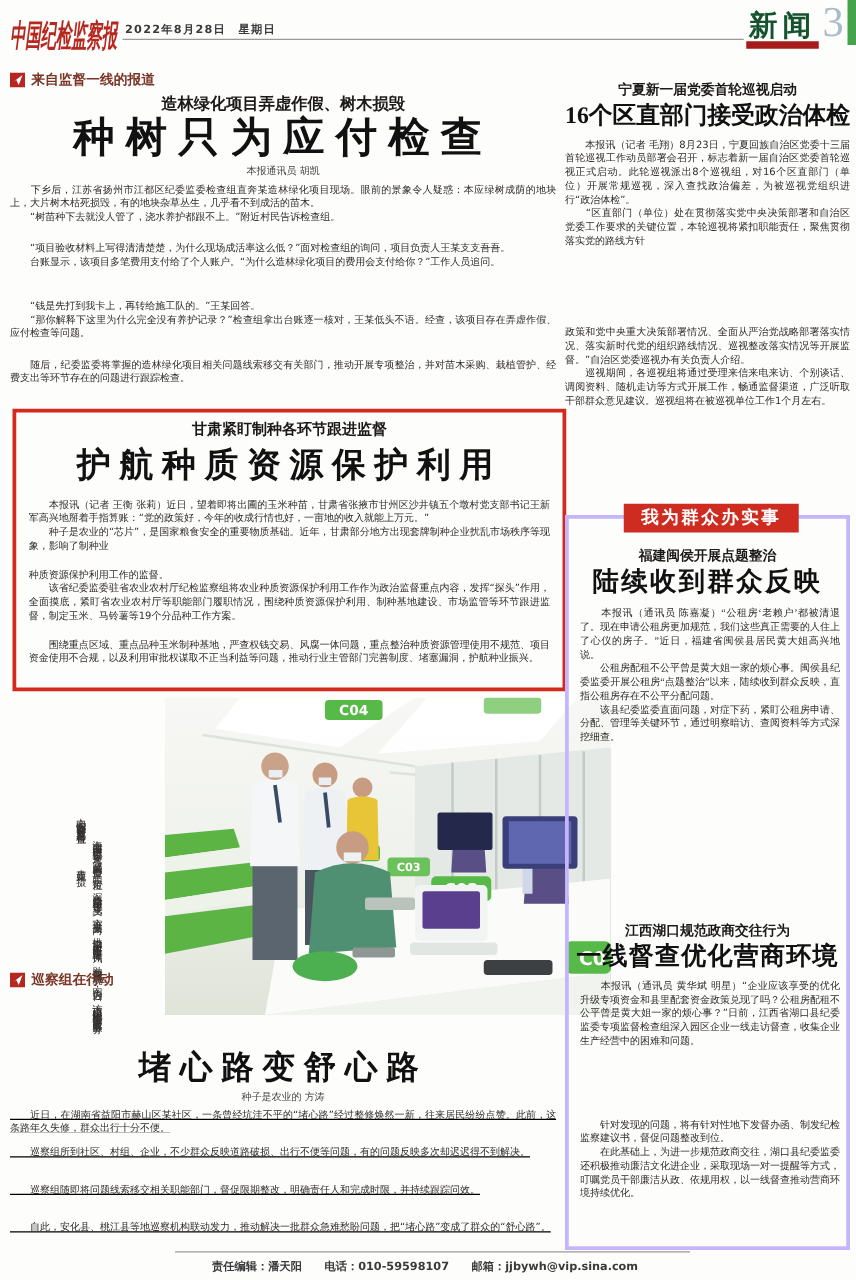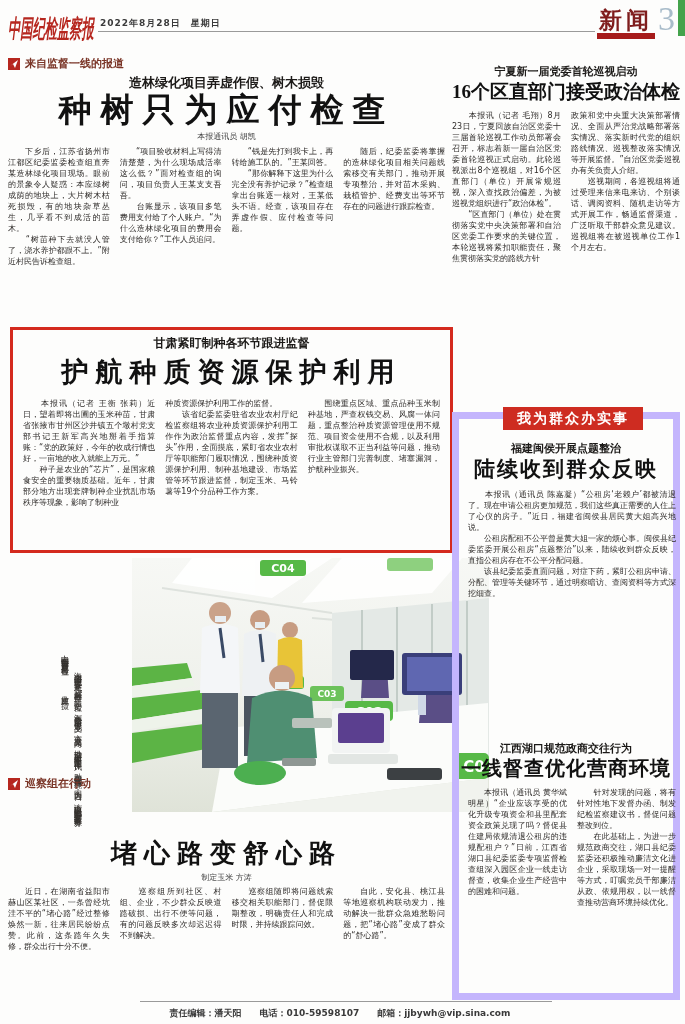--- a/index.html
+++ b/index.html
@@ -4,39 +4,39 @@
 <style>
   * { margin:0; padding:0; box-sizing:border-box; }
   body { background:#888; font-family:"DejaVu Sans", sans-serif; }
   .page { position:relative; width:685px; height:1024px; background:#fdfdfc; margin:0 auto; overflow:hidden; }
   .serif { font-family:"Liberation Serif", serif; }
   .abs { position:absolute; }
   .bodytxt { font-size:8px; line-height:11px; text-align:justify; color:#2e2b29; white-space:pre-line; overflow:hidden; }
   .kicker { font-family:"Liberation Serif", serif; font-weight:bold; color:#1c1a18; text-align:center; }
   .headline { font-family:"Liberation Serif", serif; font-weight:bold; color:#111; text-align:center; }
   .byline { font-size:8px; color:#444; text-align:center; }
-  .colrow { display:flex; gap:10px; }
+  .colrow { display:flex; gap:10px;flex-direction:column; }
   .colrow > div { flex:1 1 0; height:100%; }
   .secmark { display:flex; align-items:center; gap:5px; font-size:11px; font-weight:bold; color:#7a3527; font-family:"Liberation Serif", serif;text-align:center; }
   .redbox { border:3px solid #d42a1e; }
   .banner { background:#ce2c21; color:#fff; font-weight:bold; font-family:"Liberation Serif", serif; font-size:14px; text-align:center; line-height:23px; letter-spacing:2px; }
   .vcap { writing-mode:vertical-rl; font-size:8px; line-height:13px; color:#33302d; text-align:justify; letter-spacing:1px; }
   .rule { background:#9a9a9a; height:1px; }
 </style>
 </head>
 <body>
 
 <div class="page">
 
   <div class="abs" style="left:8px;top:12px;width:88px;height:26px;">
     <span class="serif" style="display:inline-block;font-weight:bold;font-style:italic;color:#b6271f;font-size:17px;white-space:nowrap;transform:scale(0.72,1.45);transform-origin:left top;">中国纪检监察报</span>
   </div>
   <div class="abs" style="left:100px;top:17px;font-size:9px;font-weight:bold;color:#3a3a3a;letter-spacing:1px;">2022年8月28日　星期日</div>
   <div class="abs rule" style="left:98px;top:31px;width:497px;"></div>
-  <div class="abs serif" style="left:599px;top:5px;font-size:23px;font-weight:bold;color:#7f1d1d;letter-spacing:4px;">新闻</div>
+  <div class="abs serif" style="left:599px;top:5px;font-size:23px;font-weight:bold;color:#14532d;letter-spacing:4px;">新闻</div>
   <div class="abs" style="left:597px;top:33px;width:58px;height:6px;background:#a61b1b;"></div>
   <div class="abs serif" style="left:658px;top:0px;font-size:34px;color:#a9bcca;">3</div>
   <div class="abs" style="left:678px;top:0px;width:7px;height:36px;background:#44a34c;"></div>
 
   <div class="abs secmark" style="left:8px;top:56px;">
     <svg width="12" height="12">
       <rect width="12" height="12" fill="#b6271f"></rect>
         <polygon points="2,8 10,2 7,10 5,6" fill="#fff"></polygon>
     </svg>
     <span>来自监督一线的报道</span>
@@ -180,52 +180,52 @@
   <div class="abs vcap" style="left:12px;top:648px;width:72px;height:166px;">　　海南省海口市纪委监委立足“监督的再监督”职责定位，深入整治窗口单位形式主义、官僚主义倾向，推动窗口单位不断改进工作作风，助力优化营商环境。图为近日，该市琼山区纪检监察干部在区政务服务中心综合服务窗口开展监督检查。　　吉曼妮 摄</div>
 
   <div class="abs secmark" style="left:8px;top:776px;">
     <svg width="12" height="12">
       <rect width="12" height="12" fill="#b6271f"></rect>
         <polygon points="2,8 10,2 7,10 5,6" fill="#fff"></polygon>
     </svg>
     <span>巡察组在行动</span>
   </div>
   <div class="abs headline" style="left:8px;top:836px;width:437px;font-size:26px;letter-spacing:7px;">堵心路变舒心路</div>
-  <div class="abs byline" style="left:8px;top:872px;width:437px;">制定玉米 方涛</div>
-  <div class="abs colrow" style="left:8px;top:886px;width:437px;height:110px;">
+  <div class="abs byline" style="left:8px;top:872px;width:437px;">种子是农业的 方涛</div>
+  <div class="abs colrow" style="left:8px;top:886px;width:437px;height:110px;text-decoration:underline;">
     <div class="bodytxt">　　近日，在湖南省益阳市赫山区某社区，一条曾经坑洼不平的“堵心路”经过整修焕然一新，往来居民纷纷点赞。此前，这条路年久失修，群众出行十分不便。</div>
     <div class="bodytxt">　　巡察组所到社区、村组、企业，不少群众反映道路破损、出行不便等问题，有的问题反映多次却迟迟得不到解决。</div>
     <div class="bodytxt">　　巡察组随即将问题线索移交相关职能部门，督促限期整改，明确责任人和完成时限，并持续跟踪问效。</div>
     <div class="bodytxt">　　自此，安化县、桃江县等地巡察机构联动发力，推动解决一批群众急难愁盼问题，把“堵心路”变成了群众的“舒心路”。</div>
   </div>
 
   <div class="abs kicker" style="left:452px;top:64px;width:228px;font-size:11px;">宁夏新一届党委首轮巡视启动</div>
   <div class="abs headline" style="left:450px;top:79px;width:232px;font-size:19px;letter-spacing:0px;">16个区直部门接受政治体检</div>
   <div class="abs colrow" style="left:452px;top:110px;width:228px;height:290px;">
     <div class="bodytxt">　　本报讯（记者 毛翔）8月23日，宁夏回族自治区党委十三届首轮巡视工作动员部署会召开，标志着新一届自治区党委首轮巡视正式启动。此轮巡视派出8个巡视组，对16个区直部门（单位）开展常规巡视，深入查找政治偏差，为被巡视党组织进行“政治体检”。
 　　“区直部门（单位）处在贯彻落实党中央决策部署和自治区党委工作要求的关键位置，本轮巡视将紧扣职能责任，聚焦贯彻落实党的路线方针</div>
     <div class="bodytxt">政策和党中央重大决策部署情况、全面从严治党战略部署落实情况、落实新时代党的组织路线情况、巡视整改落实情况等开展监督。”自治区党委巡视办有关负责人介绍。
 　　巡视期间，各巡视组将通过受理来信来电来访、个别谈话、调阅资料、随机走访等方式开展工作，畅通监督渠道，广泛听取干部群众意见建议。巡视组将在被巡视单位工作1个月左右。</div>
   </div>
 
-  <div class="abs" style="left:452px;top:412px;width:228px;height:588px;border:7px solid #c4b5fd;">
+  <div class="abs" style="left:452px;top:412px;width:228px;height:588px;border:3px solid #c4b5fd;">
     <div class="banner abs" style="left:44px;top:-12px;width:140px;height:23px;">我为群众办实事</div>
 
     <div class="kicker abs" style="left:0;top:22px;width:100%;font-size:11px;">福建闽侯开展点题整治</div>
     <div class="headline abs" style="left:0;top:36px;width:100%;font-size:21px;letter-spacing:2px;">陆续收到群众反映</div>
-    <div class="colrow abs" style="left:9px;top:70px;width:208px;height:246px;">
+    <div class="colrow abs" style="left:9px;top:70px;width:208px;height:246px;font-family:Liberation Serif, serif;">
       <div class="bodytxt">　　本报讯（通讯员 陈嘉凝）“公租房‘老赖户’都被清退了。现在申请公租房更加规范，我们这些真正需要的人住上了心仪的房子。”近日，福建省闽侯县居民黄大姐高兴地说。
 　　公租房配租不公平曾是黄大姐一家的烦心事。闽侯县纪委监委开展公租房“点题整治”以来，陆续收到群众反映，直指公租房存在不公平分配问题。
 　　该县纪委监委直面问题，对症下药，紧盯公租房申请、分配、管理等关键环节，通过明察暗访、查阅资料等方式深挖细查。</div>
     </div>
 
     <div class="kicker abs" style="left:0;top:322px;width:100%;font-size:11px;">江西湖口规范政商交往行为</div>
     <div class="headline abs" style="left:0;top:336px;width:100%;font-size:20px;letter-spacing:1px;">一线督查优化营商环境</div>
     <div class="colrow abs" style="left:9px;top:368px;width:208px;height:212px;">
-      <div class="bodytxt">　　本报讯（通讯员 黄华斌 明星）“企业应该享受的优化升级专项资金和县里配套资金政策兑现了吗？督促县住建局依规清退公租房的违规配租户？”日前，江西省湖口县纪委监委专项监督检查组深入园区企业一线走访督查，收集企业生产经营中的困难和问题。</div>
+      <div class="bodytxt">　　本报讯（通讯员 黄华斌 明星）“企业应该享受的优化升级专项资金和县里配套资金政策兑现了吗？公租房配租不公平曾是黄大姐一家的烦心事？”日前，江西省湖口县纪委监委专项监督检查组深入园区企业一线走访督查，收集企业生产经营中的困难和问题。</div>
       <div class="bodytxt">　　针对发现的问题，将有针对性地下发督办函、制发纪检监察建议书，督促问题整改到位。
 　　在此基础上，为进一步规范政商交往，湖口县纪委监委还积极推动廉洁文化进企业，采取现场一对一提醒等方式，叮嘱党员干部廉洁从政、依规用权，以一线督查推动营商环境持续优化。</div>
     </div>
   </div>
 
   <div class="abs rule" style="left:140px;top:1001px;width:412px;"></div>
   <div class="abs" style="left:100px;top:1007px;width:480px;text-align:center;font-size:9px;font-weight:bold;color:#3a3a3a;">责任编辑：潘天阳　　电话：010-59598107　　邮箱：jjbywh@vip.sina.com</div>
 
 </div>
 

